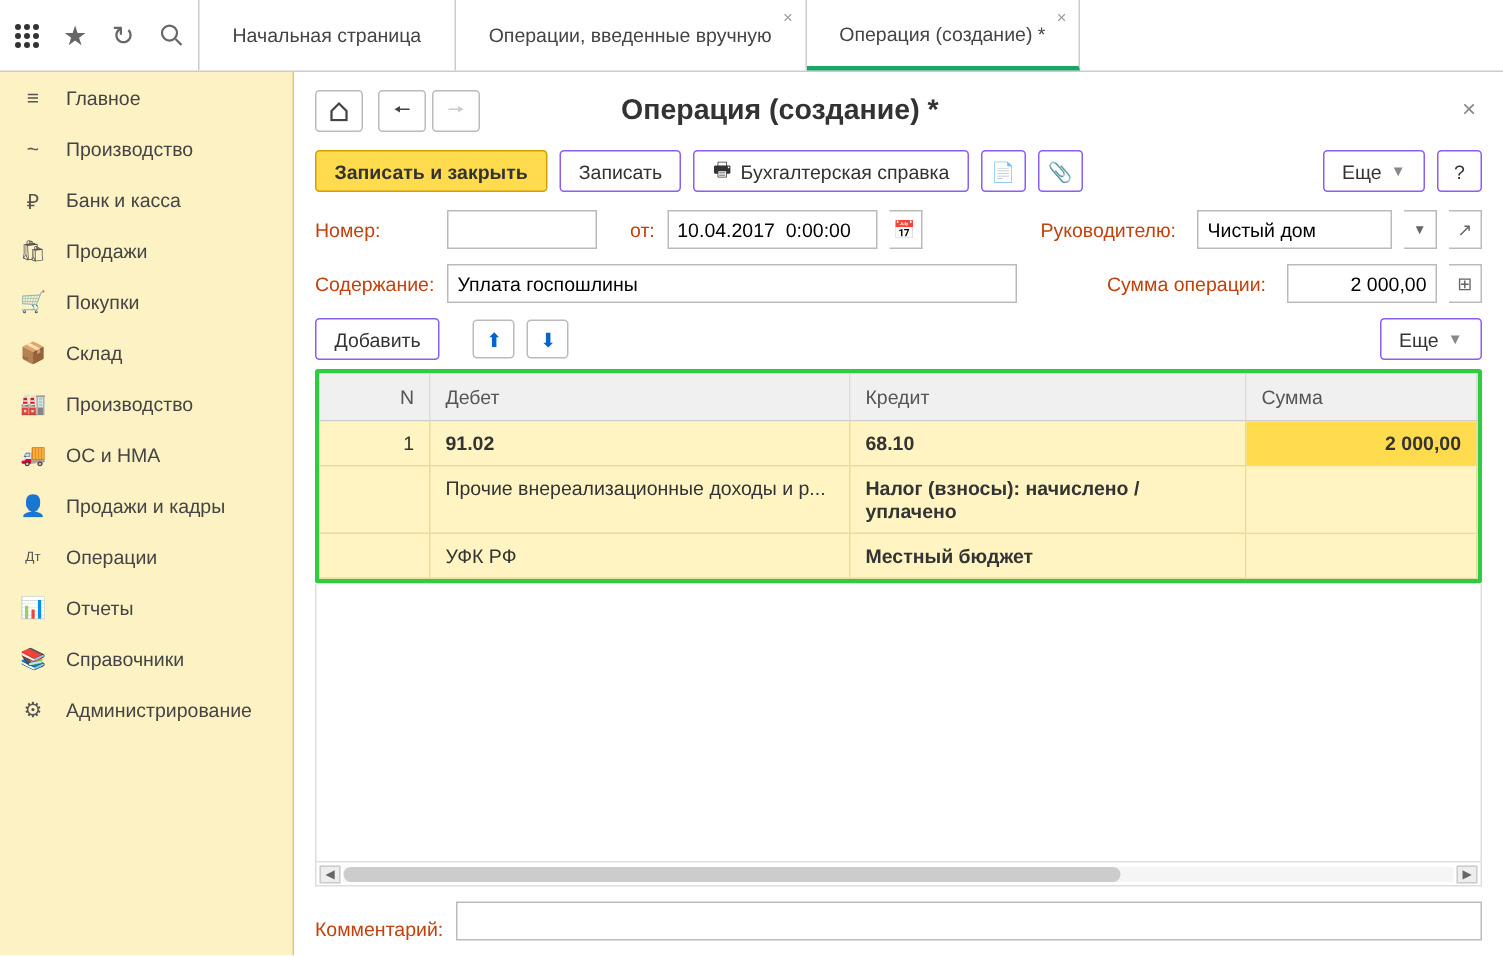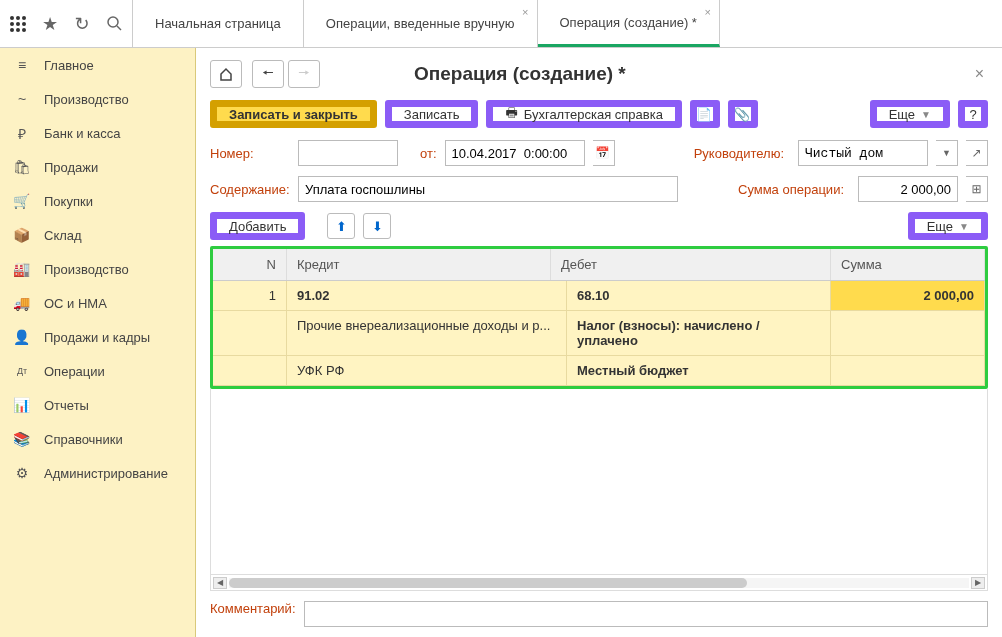--- a/index.html
+++ b/index.html
@@ -19,21 +19,21 @@
 .sb-icon { width: 16px; display: flex; justify-content: center; color: #555; font-size: 14px; }
 
 .content { flex: 1; padding: 10px 14px; display: flex; flex-direction: column; overflow: hidden; }
 .header-row { display: flex; align-items: center; height: 32px; margin-bottom: 10px; }
 .nav-btn { border: 1px solid #bbb; background: #fff; border-radius: 3px; height: 28px; display: flex; align-items: center; justify-content: center; margin-right: 4px; cursor: pointer; color: #444; min-width: 32px; }
 .nav-btn.disabled { color: #ccc; }
 .doc-title { font-size: 19px; font-weight: bold; color: #333; margin-left: 90px; }
 .close-doc { margin-left: auto; font-size: 16px; color: #888; cursor: pointer; padding: 4px; }
 
 .toolbar { display: flex; align-items: center; gap: 8px; margin-bottom: 12px; }
-.btn { border: 7px solid #8b5cf6; background: #fff; border-radius: 3px; height: 28px; padding: 0 12px; display: flex; align-items: center; cursor: pointer; font-size: 13px; white-space: nowrap; }
+.btn { border: 1px solid #8b5cf6; background: #fff; border-radius: 3px; height: 28px; padding: 0 12px; display: flex; align-items: center; cursor: pointer; font-size: 13px; white-space: nowrap; }
 .btn-primary { background: #ffdb4d; border-color: #d4a000; font-weight: bold; }
 .btn-icon-only { padding: 0; width: 30px; justify-content: center; }
 .toolbar-spacer { flex: 1; }
 .dropdown-caret { margin-left: 6px; font-size: 10px; color: #888; }
 
 .form-row { display: flex; align-items: center; margin-bottom: 10px; gap: 8px; }
 .form-label { font-size: 13px; color: #c2410c; }
 .input { border: 1px solid #bbb; height: 26px; padding: 0 6px; background: #fff; font-size: 13px; }
 .calc-ico { width: 22px; height: 26px; border: 1px solid #bbb; border-left: none; display: flex; align-items: center; justify-content: center; font-size: 12px; color: #666; cursor: pointer; }
 
@@ -53,21 +53,21 @@
 .grid-row .cell.bold { font-weight: bold; }
 .sum-cell { background: #ffdb4d; text-align: right; flex: 1; font-weight: bold; }
 .col-n-body { width: 74px; text-align: right; }
 
 .grid-empty { flex: 1; background: #fff; border: 1px solid #ddd; border-top: none; min-height: 180px; }
 .scrollbar-h { height: 16px; border: 1px solid #ddd; border-top: none; display: flex; align-items: center; padding: 2px; }
 .sb-btn { width: 14px; height: 12px; background: #eee; border: 1px solid #ccc; display: flex; align-items: center; justify-content: center; font-size: 8px; color: #666; }
 .sb-track { flex: 1; height: 10px; background: #f5f5f5; margin: 0 2px; position: relative; }
 .sb-thumb { position: absolute; left: 0; width: 70%; height: 100%; background: #ccc; border-radius: 5px; }
 
-.comment-row { display: flex; align-items: flex-start; margin-top: 10px; gap: 8px; }
+.comment-row { display: flex; align-items: flex-end; margin-top: 10px; gap: 8px; }
 
 svg { display: block; }
 </style>
 </head>
 <body>
 
 <div class="topbar">
   <div class="topbar-icons">
     <div class="ico">
       <svg width="16" height="16">
@@ -196,21 +196,21 @@
     </div>
 
     <div class="form-row">
       <span class="form-label" style="width:80px">Номер:</span>
       <input class="input" style="width: 100px;" value="">
       <span class="form-label" style="margin-left:14px">от:</span>
       <input class="input" style="width: 140px;" value="10.04.2017  0:00:00">
       <div class="calc-ico">📅</div>
       <div style="flex:1"></div>
       <span class="form-label">Руководителю:</span>
-      <input class="input" style="width: 130px; margin-left: 6px; font-family: Liberation Mono, monospace;" value="Чистый дом">
+      <input class="input" style="width: 130px; margin-left: 6px;" value="Чистый дом">
       <div class="calc-ico" style="font-size:9px">▼</div>
       <div class="calc-ico">↗</div>
     </div>
 
     <div class="form-row">
       <span class="form-label" style="width:80px">Содержание:</span>
       <input class="input" style="width: 380px;" value="Уплата госпошлины">
       <div style="flex:1"></div>
       <span class="form-label">Сумма операции:</span>
       <input class="input" style="width: 100px; text-align: right; margin-left: 6px;" value="2 000,00">
@@ -229,22 +229,22 @@
       <div style="flex:1"></div>
       <div class="btn">
           <span>Еще</span>
           <span class="dropdown-caret">▼</span>
         </div>
     </div>
 
     <div class="grid-wrapper">
       <div class="grid-header">
         <div class="cell col-n">N</div>
+        <div class="cell col-debit">Дебет</div>
         <div class="cell col-credit">Кредит</div>
-        <div class="cell col-debit">Дебет</div>
         <div class="cell col-sum">Сумма</div>
       </div>
       <div class="grid-body">
         <div class="grid-row">
           <div class="cell col-n-body">1</div>
           <div class="cell col-debit bold">91.02</div>
           <div class="cell col-credit bold">68.10</div>
           <div class="cell sum-cell">2 000,00</div>
         </div>
         <div class="grid-row">

